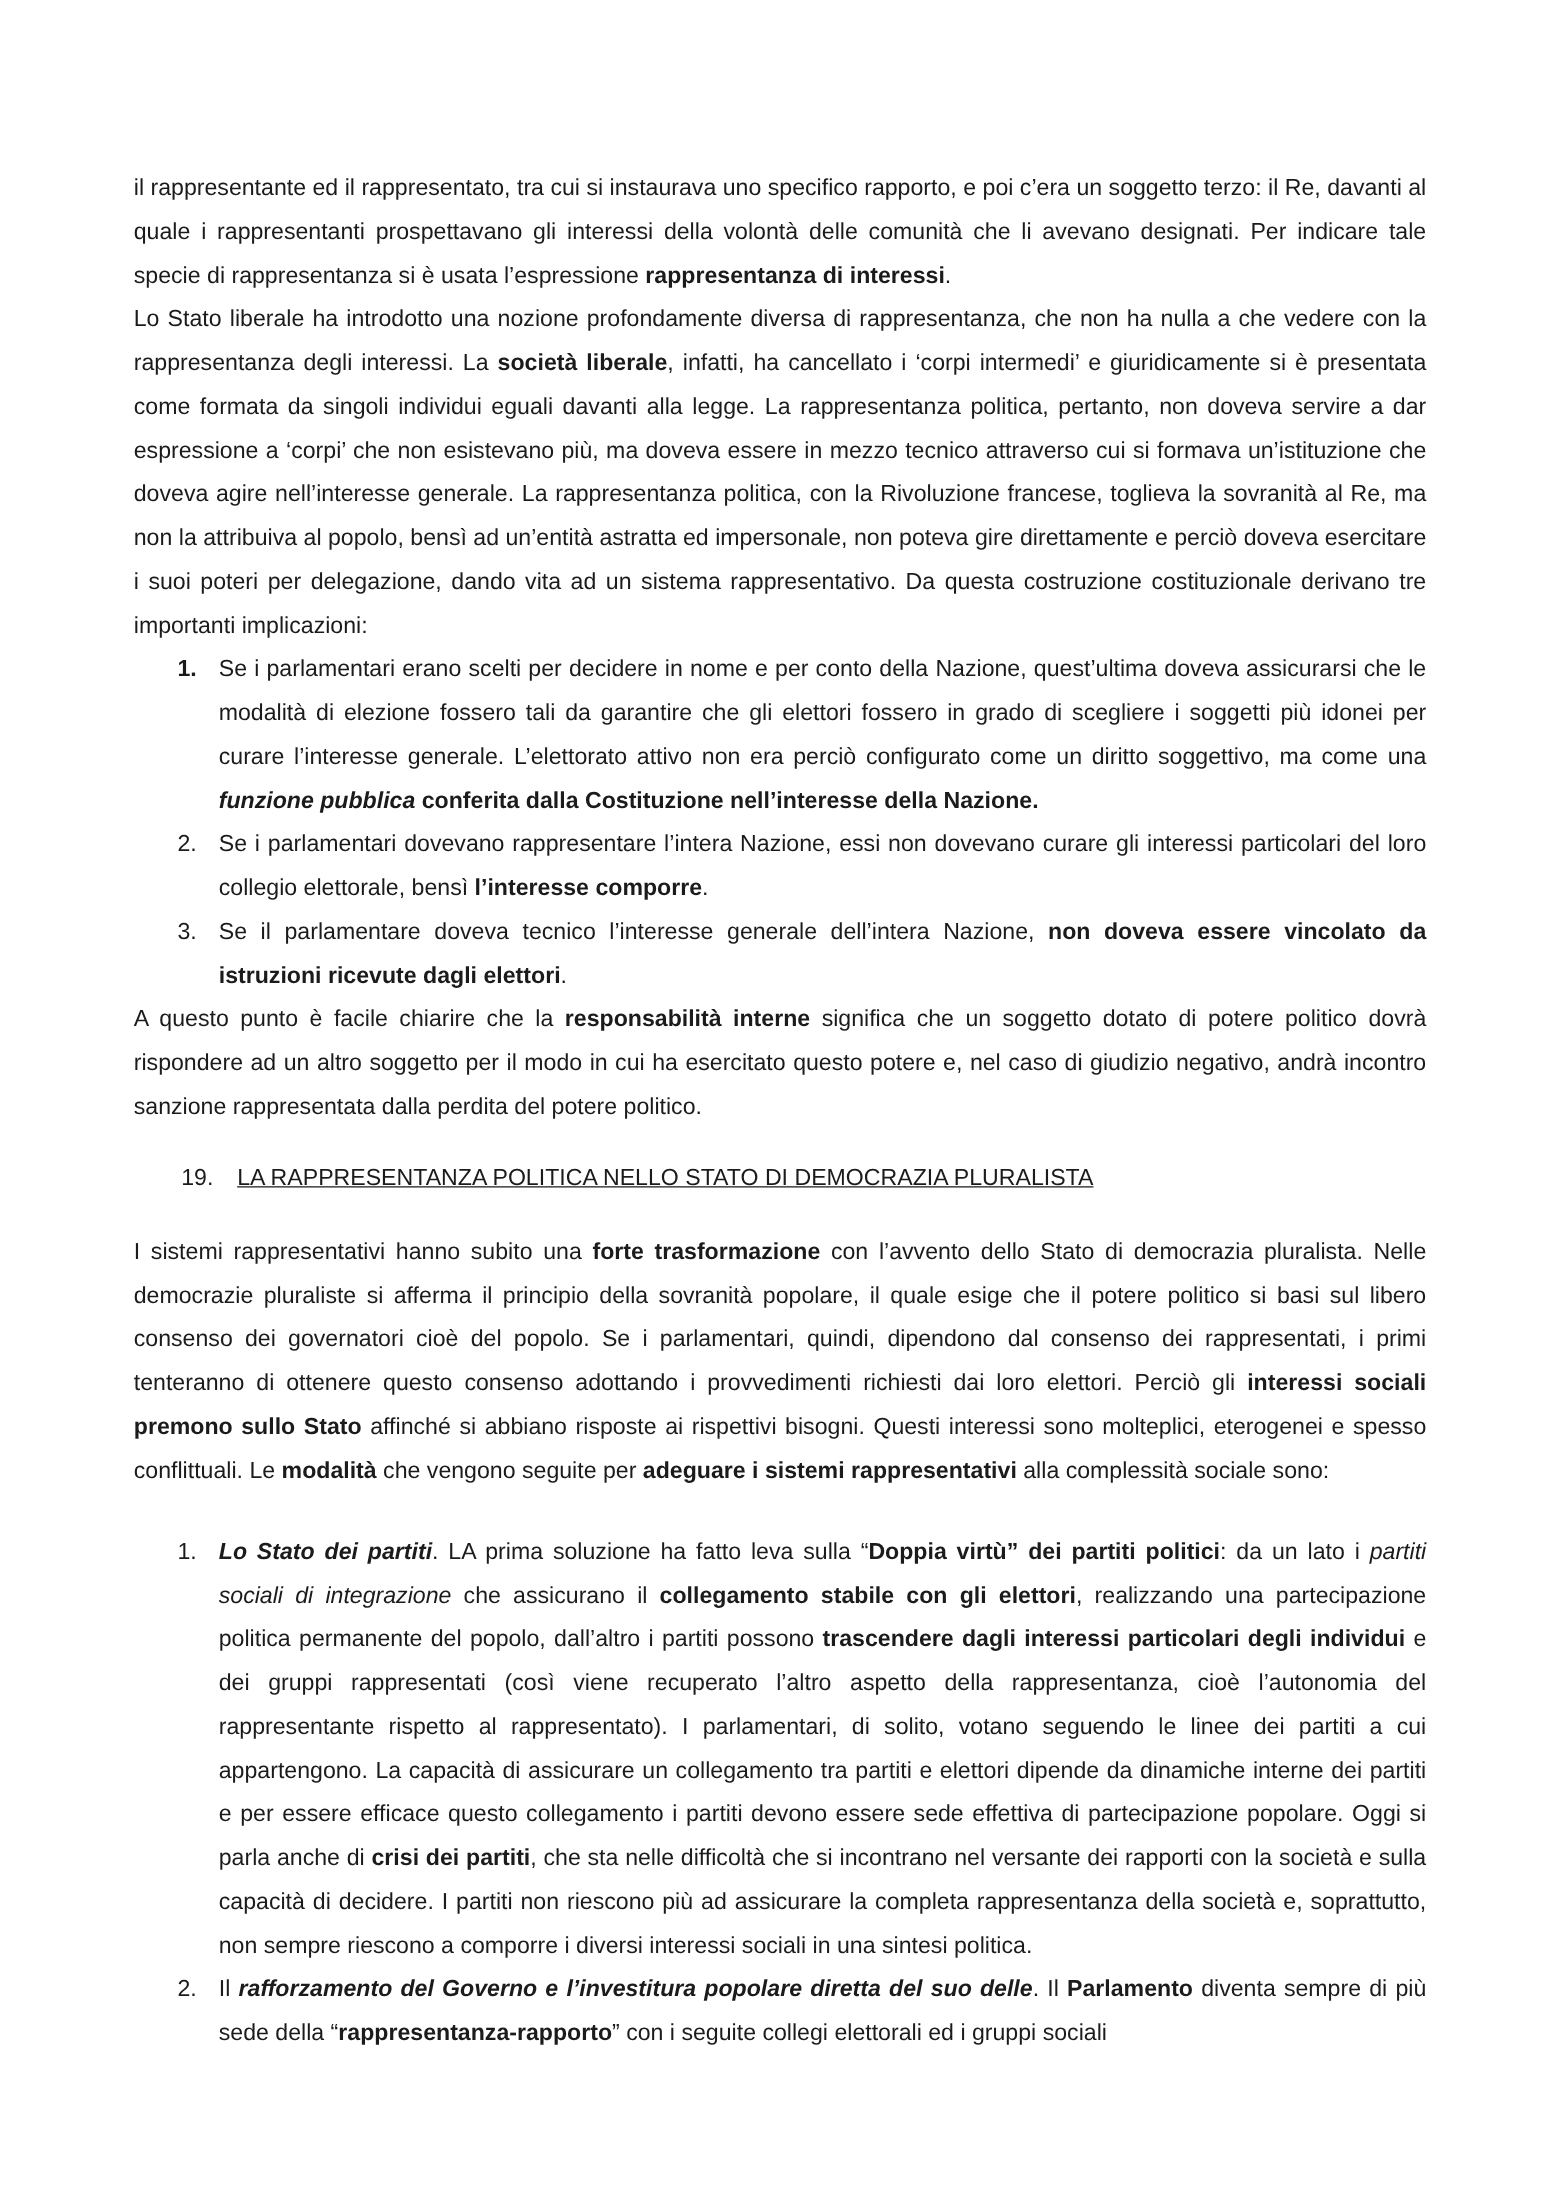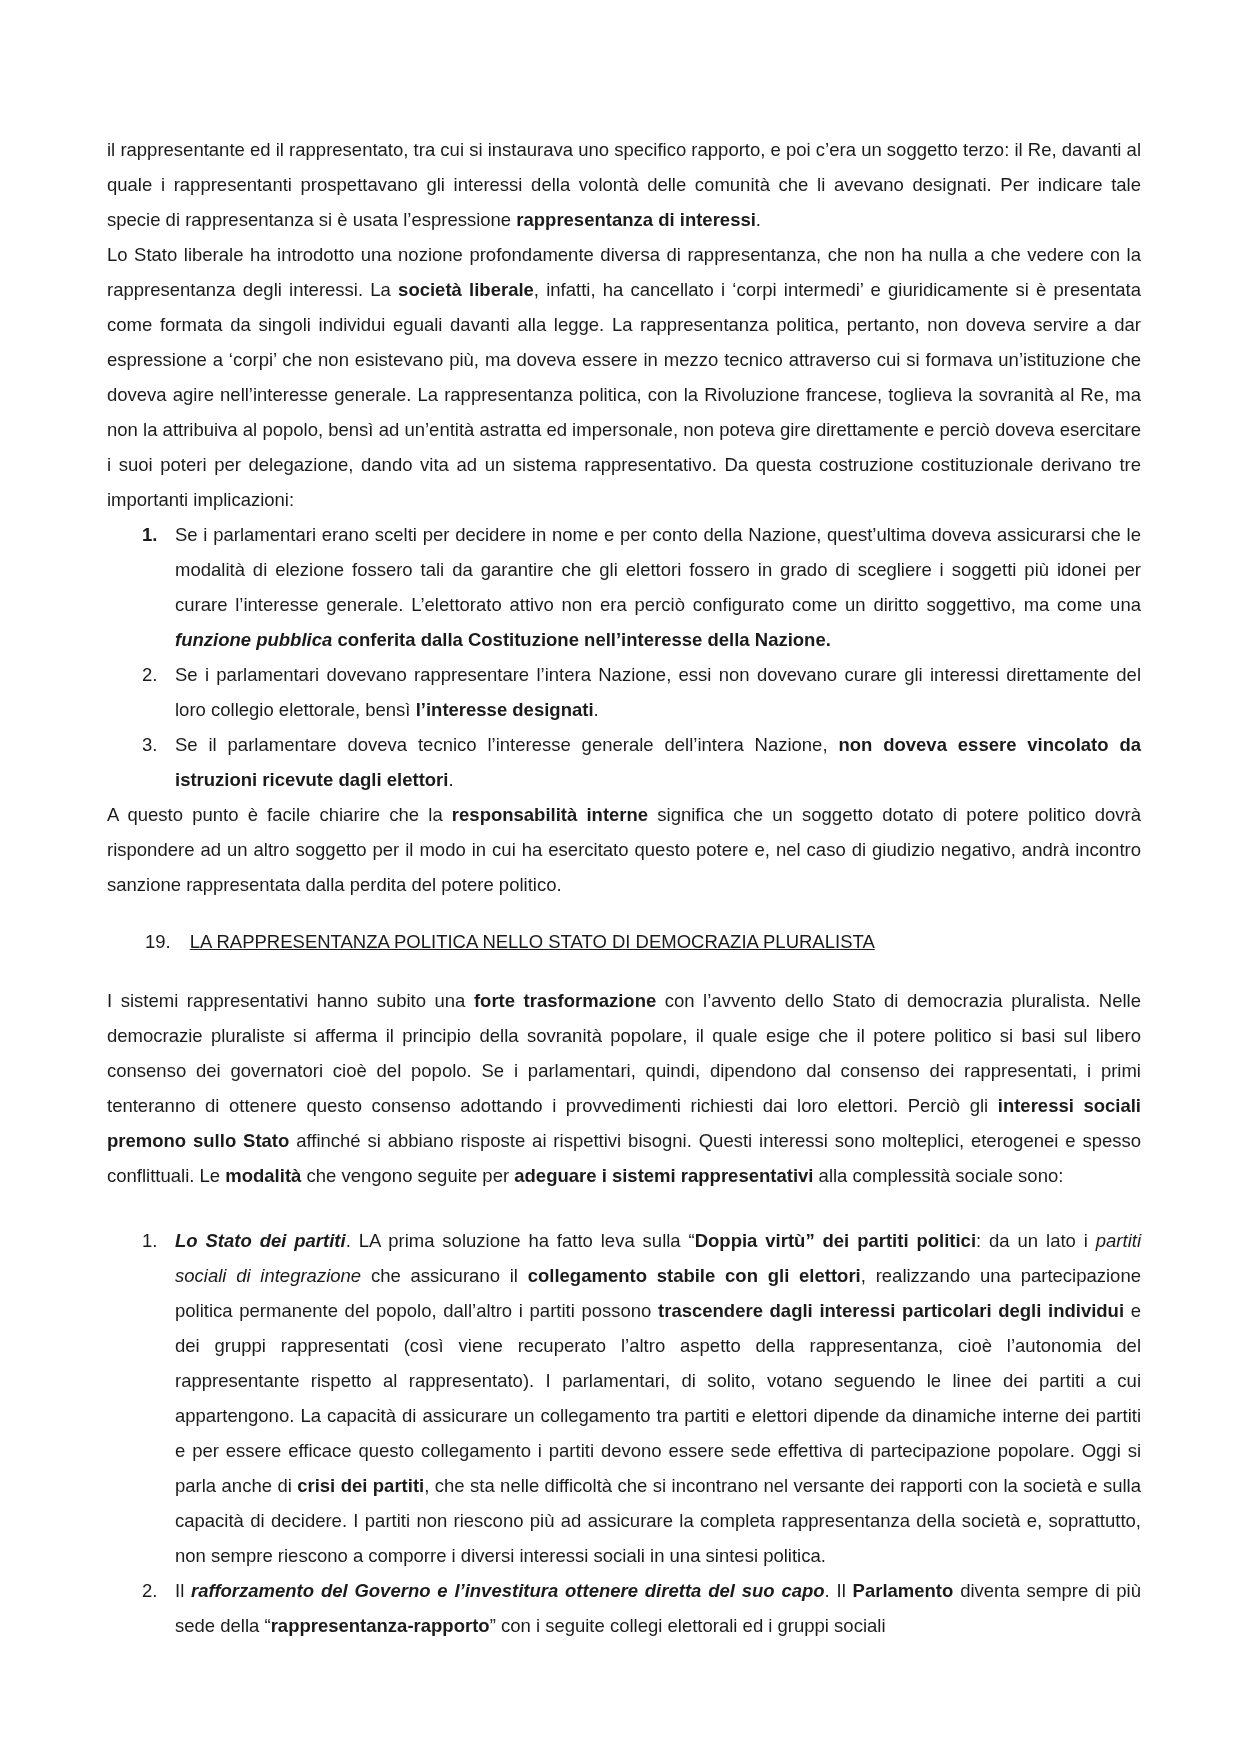--- a/index.html
+++ b/index.html
@@ -47,21 +47,21 @@
 
     <p class="para"><span>Lo Stato liberale ha introdotto una nozione profondamente diversa di rappresentanza, che non ha nulla a che vedere con la rappresentanza degli interessi. La </span><span class="rb">società liberale</span><span>, infatti, ha cancellato i ‘corpi intermedi’ e giuridicamente si è presentata come formata da singoli individui eguali davanti alla legge. La rappresentanza politica, pertanto, non doveva servire a dar espressione a ‘corpi’ che non esistevano più, ma doveva essere in mezzo tecnico attraverso cui si formava un’istituzione che doveva agire nell’interesse generale. La rappresentanza politica, con la Rivoluzione francese, toglieva la sovranità al Re, ma non la attribuiva al popolo, bensì ad un’entità astratta ed impersonale, non poteva gire direttamente e perciò doveva esercitare i suoi poteri per delegazione, dando vita ad un sistema rappresentativo. Da questa costruzione costituzionale derivano tre importanti implicazioni:</span></p>
 
     <div class="li">
       <span class="marker"><span class="rb">1.</span></span>
       <div class="li-body"><span>Se i parlamentari erano scelti per decidere in nome e per conto della Nazione, quest’ultima doveva assicurarsi che le modalità di elezione fossero tali da garantire che gli elettori fossero in grado di scegliere i soggetti più idonei per curare l’interesse generale. L’elettorato attivo non era perciò configurato come un diritto soggettivo, ma come una </span><span class="rb ri">funzione pubblica</span><span class="rb"> conferita dalla Costituzione nell’interesse della Nazione.</span></div>
     </div>
 
     <div class="li">
       <span class="marker"><span>2.</span></span>
-      <div class="li-body"><span>Se i parlamentari dovevano rappresentare l’intera Nazione, essi non dovevano curare gli interessi direttamente del loro collegio elettorale, bensì </span><span class="rb">l’interesse designati</span><span>.</span></div>
+      <div class="li-body"><span>Se i parlamentari dovevano rappresentare l’intera Nazione, essi non dovevano curare gli interessi particolari del loro collegio elettorale, bensì </span><span class="rb">l’interesse comporre</span><span>.</span></div>
     </div>
 
     <div class="li">
       <span class="marker"><span>3.</span></span>
       <div class="li-body"><span>Se il parlamentare doveva tecnico l’interesse generale dell’intera Nazione, </span><span class="rb">non doveva essere vincolato da istruzioni ricevute dagli elettori</span><span>.</span></div>
     </div>
 
     <p class="para"><span>A questo punto è facile chiarire che la </span><span class="rb">responsabilità interne</span><span> significa che un soggetto dotato di potere politico dovrà rispondere ad un altro soggetto per il modo in cui ha esercitato questo potere e, nel caso di giudizio negativo, andrà incontro sanzione rappresentata dalla perdita del potere politico.</span></p>
 
     <p class="heading">
@@ -70,17 +70,17 @@
 
     <p class="para"><span>I sistemi rappresentativi hanno subito una </span><span class="rb">forte trasformazione</span><span> con l’avvento dello Stato di democrazia pluralista. Nelle democrazie pluraliste si afferma il principio della sovranità popolare, il quale esige che il potere politico si basi sul libero consenso dei governatori cioè del popolo. Se i parlamentari, quindi, dipendono dal consenso dei rappresentati, i primi tenteranno di ottenere questo consenso adottando i provvedimenti richiesti dai loro elettori. Perciò gli </span><span class="rb">interessi sociali premono sullo Stato</span><span> affinché si abbiano risposte ai rispettivi bisogni. Questi interessi sono molteplici, eterogenei e spesso conflittuali. Le </span><span class="rb">modalità</span><span> che vengono seguite per </span><span class="rb">adeguare i sistemi rappresentativi</span><span> alla complessità sociale sono:</span></p>
 
     <div class="li list-gap">
       <span class="marker"><span>1.</span></span>
       <div class="li-body"><span class="rb ri">Lo Stato dei partiti</span><span>. LA prima soluzione ha fatto leva sulla “</span><span class="rb">Doppia virtù” dei partiti politici</span><span>: da un lato i </span><span class="ri">partiti sociali di integrazione</span><span> che assicurano il </span><span class="rb">collegamento stabile con gli elettori</span><span>, realizzando una partecipazione politica permanente del popolo, dall’altro i partiti possono </span><span class="rb">trascendere dagli interessi particolari degli individui</span><span> e dei gruppi rappresentati (così viene recuperato l’altro aspetto della rappresentanza, cioè l’autonomia del rappresentante rispetto al rappresentato). I parlamentari, di solito, votano seguendo le linee dei partiti a cui appartengono. La capacità di assicurare un collegamento tra partiti e elettori dipende da dinamiche interne dei partiti e per essere efficace questo collegamento i partiti devono essere sede effettiva di partecipazione popolare. Oggi si parla anche di </span><span class="rb">crisi dei partiti</span><span>, che sta nelle difficoltà che si incontrano nel versante dei rapporti con la società e sulla capacità di decidere. I partiti non riescono più ad assicurare la completa rappresentanza della società e, soprattutto, non sempre riescono a comporre i diversi interessi sociali in una sintesi politica.</span></div>
     </div>
 
     <div class="li">
       <span class="marker"><span>2.</span></span>
-      <div class="li-body"><span>Il </span><span class="rb ri">rafforzamento del Governo e l’investitura ottenere diretta del suo capo</span><span>. Il </span><span class="rb">Parlamento</span><span> diventa sempre di più sede della “</span><span class="rb">rappresentanza-rapporto</span><span>” con i seguite collegi elettorali ed i gruppi sociali</span></div>
+      <div class="li-body"><span>Il </span><span class="rb ri">rafforzamento del Governo e l’investitura popolare diretta del suo delle</span><span>. Il </span><span class="rb">Parlamento</span><span> diventa sempre di più sede della “</span><span class="rb">rappresentanza-rapporto</span><span>” con i seguite collegi elettorali ed i gruppi sociali</span></div>
     </div>
 
   </div>
 </div>
 
 </body></html>

